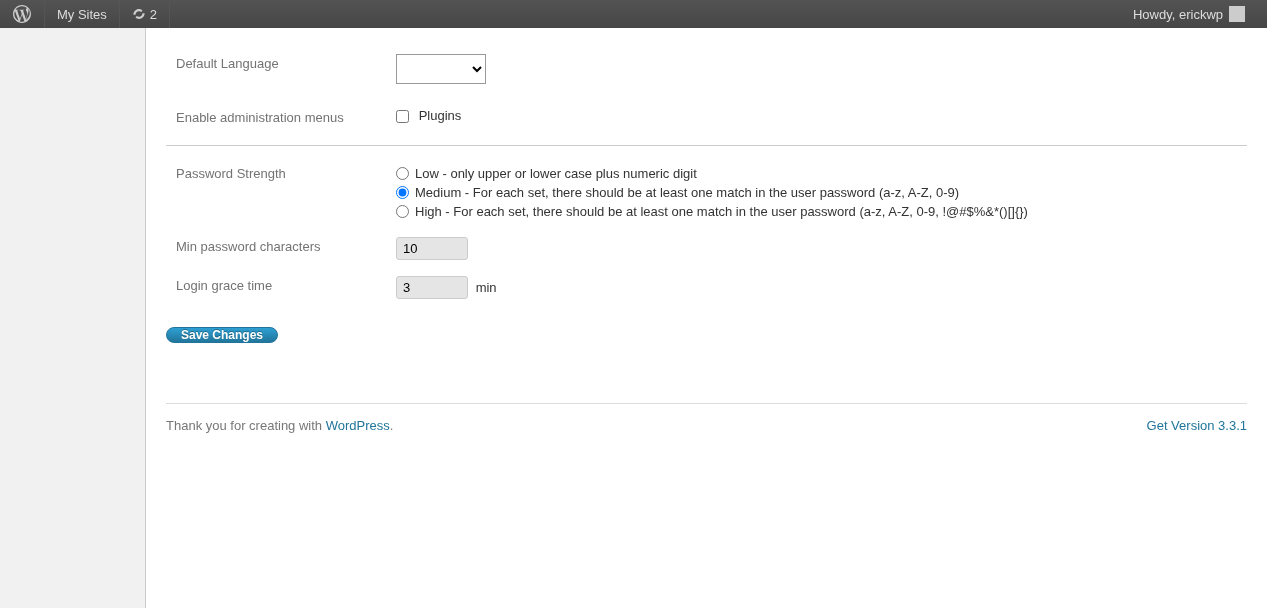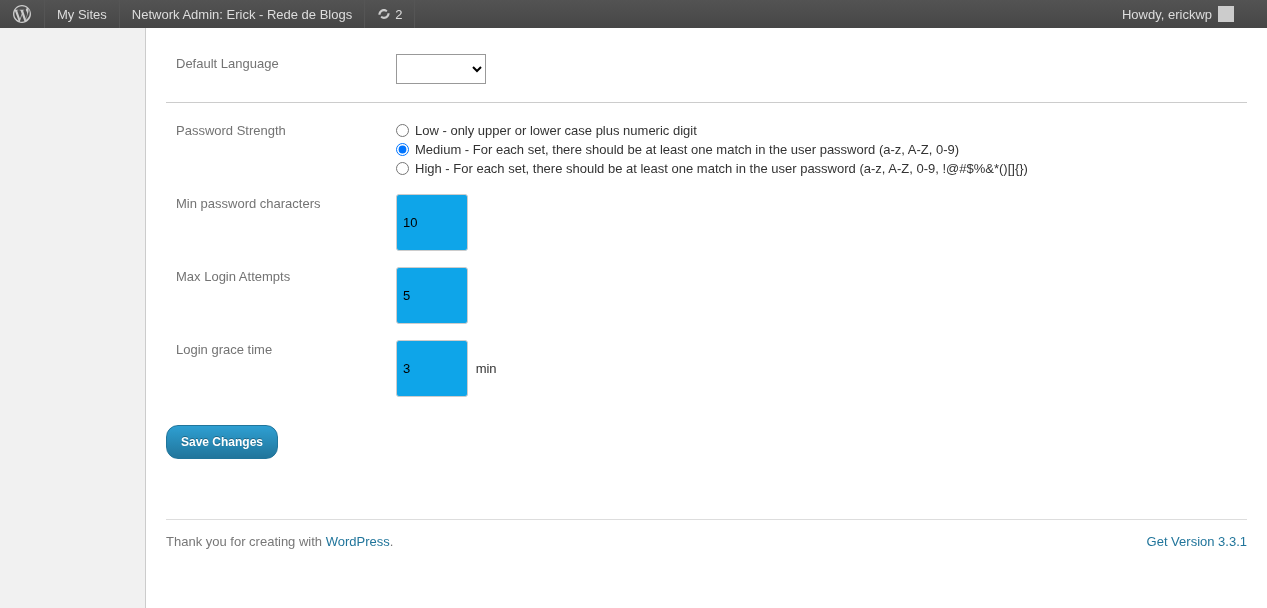--- a/index.html
+++ b/index.html
@@ -45,21 +45,21 @@
       justify-content: center;
     }
     .wp-logo svg {
       width: 18px;
       height: 18px;
     }
     .adminbar-right {
       margin-left: auto;
       display: flex;
       align-items: center;
-      padding-right: 25px;
+      padding-right: 14px;
     }
     .howdy {
       display: flex;
       align-items: center;
       gap: 6px;
       cursor: pointer;
       color: #ddd;
       padding: 0 8px;
       height: 28px;
     }
@@ -119,24 +119,24 @@
     }
     select {
       font-size: 12px;
       padding: 14px;
       border: 1px solid #999;
       background: #fff;
       height: 22px;
     }
     input[type="text"] {
       border: 1px solid #ccc;
-      padding: 20px 6px;
+      padding: 3px 6px;
       font-size: 13px;
       border-radius: 3px;
-      background: #0ea5e9;
+      background: #e5e5e5;
       width: 72px;
     }
     input[type="text"].wide {
       width: 72px;
     }
     input[type="checkbox"] {
       margin-right: 6px;
       vertical-align: middle;
     }
     input[type="radio"] {
@@ -151,21 +151,21 @@
     hr.divider {
       border: none;
       border-top: 1px solid #ccc;
       margin: 10px 0;
     }
     .submit-btn {
       background: linear-gradient(#2e9fd2, #21759b);
       border: 1px solid #21759b;
       color: #fff;
       border-radius: 12px;
-      padding: 9px 14px;
+      padding: 0 14px;
       font-size: 12px;
       font-weight: bold;
       cursor: pointer;
       text-shadow: 0 -1px 0 rgba(0,0,0,0.3);
       margin-top: 20px;
       margin-bottom: 20px;
     }
     .footer {
       border-top: 1px solid #ddd;
       padding-top: 14px;
@@ -189,21 +189,20 @@
 <div class="adminbar">
   <div class="adminbar-left">
     <div class="adminbar-item">
       <span class="wp-logo">
         <svg viewBox="0 0 20 20" fill="#ccc">
             <path d="M10 0C4.5 0 0 4.5 0 10s4.5 10 10 10 10-4.5 10-10S15.5 0 10 0zM1.5 10c0-1.2.3-2.4.7-3.4l4 11C3.5 16.1 1.5 13.3 1.5 10zm8.5 8.5c-.8 0-1.6-.1-2.4-.3l2.5-7.4 2.6 7.2c0 .1 0 .1.1.1-.9.3-1.8.4-2.8.4zm1.2-12.5c.5 0 1-.1 1-.1.5 0 .4-.7-.1-.7 0 0-1.4.1-2.3.1-.8 0-2.2-.1-2.2-.1-.5 0-.5.7-.1.7 0 0 .4.1.9.1l1.3 3.7-1.9 5.7-3.2-9.4c.5 0 1-.1 1-.1.5 0 .4-.7-.1-.7 0 0-1.4.1-2.3.1h-.5C4.3 2.9 7 1.5 10 1.5c2.2 0 4.3.9 5.8 2.2h-.1c-.8 0-1.4.7-1.4 1.5 0 .7.4 1.3.8 2 .3.6.7 1.3.7 2.4 0 .7-.3 1.6-.7 2.8l-.9 2.9-3-9.3zm6.4-1.3c.6 1.3 1 2.7 1 4.3 0 3.3-1.8 6.2-4.5 7.7l2.6-7.5c.5-1.2.6-2.2.6-3 0-.5 0-1-.1-1.5l.4 0z"></path>
           </svg>
       </span>
     </div>
     <div class="adminbar-item">My Sites</div>
-    <div class="adminbar-item">Network Admin: Erick - Rede de Blogs</div>
     <div class="adminbar-item">
       <span class="refresh-icon">
         <svg viewBox="0 0 20 20" fill="#ccc">
             <path d="M10 3c2 0 3.8.9 5 2.3l-1.8 1.8C12.4 6.4 11.3 6 10 6c-2.8 0-5 2.2-5 5H2c0-4.4 3.6-8 8-8zm0 14c-2 0-3.8-.9-5-2.3l1.8-1.8c.8.7 1.9 1.1 3.2 1.1 2.8 0 5-2.2 5-5h3c0 4.4-3.6 8-8 8z"></path>
           </svg>
         <span>2</span>
       </span>
     </div>
   </div>
   <div class="adminbar-right">
@@ -224,20 +223,33 @@
         <th>Default Language</th>
         <td>
           <select>
             <option>English</option>
           </select>
         </td>
       </tr>
     </tbody>
       </table>
 
+    <table class="form-table">
+      <tbody>
+          <tr>
+        <th>Enable administration menus</th>
+        <td>
+          <label>
+            <input type="checkbox" style="">
+            <span>Plugins</span>
+          </label>
+        </td>
+      </tr>
+    </tbody>
+      </table>
 
     <hr class="divider">
 
     <table class="form-table">
       <tbody>
           <tr>
         <th>Password Strength</th>
         <td>
           <div class="radio-row">
             <input type="radio" name="pwstrength" style="">
@@ -253,26 +265,20 @@
           </div>
         </td>
       </tr>
       <tr>
         <th>Min password characters</th>
         <td>
           <input type="text" class="wide" value="10" style="">
         </td>
       </tr>
       <tr>
-        <th>Max Login Attempts</th>
-        <td>
-          <input type="text" class="wide" value="5" style="">
-        </td>
-      </tr>
-      <tr>
         <th>Login grace time</th>
         <td>
           <input type="text" class="wide" value="3" style="">
           <span class="unit">min</span>
         </td>
       </tr>
     </tbody>
       </table>
 
     <button class="submit-btn">Save Changes</button>

